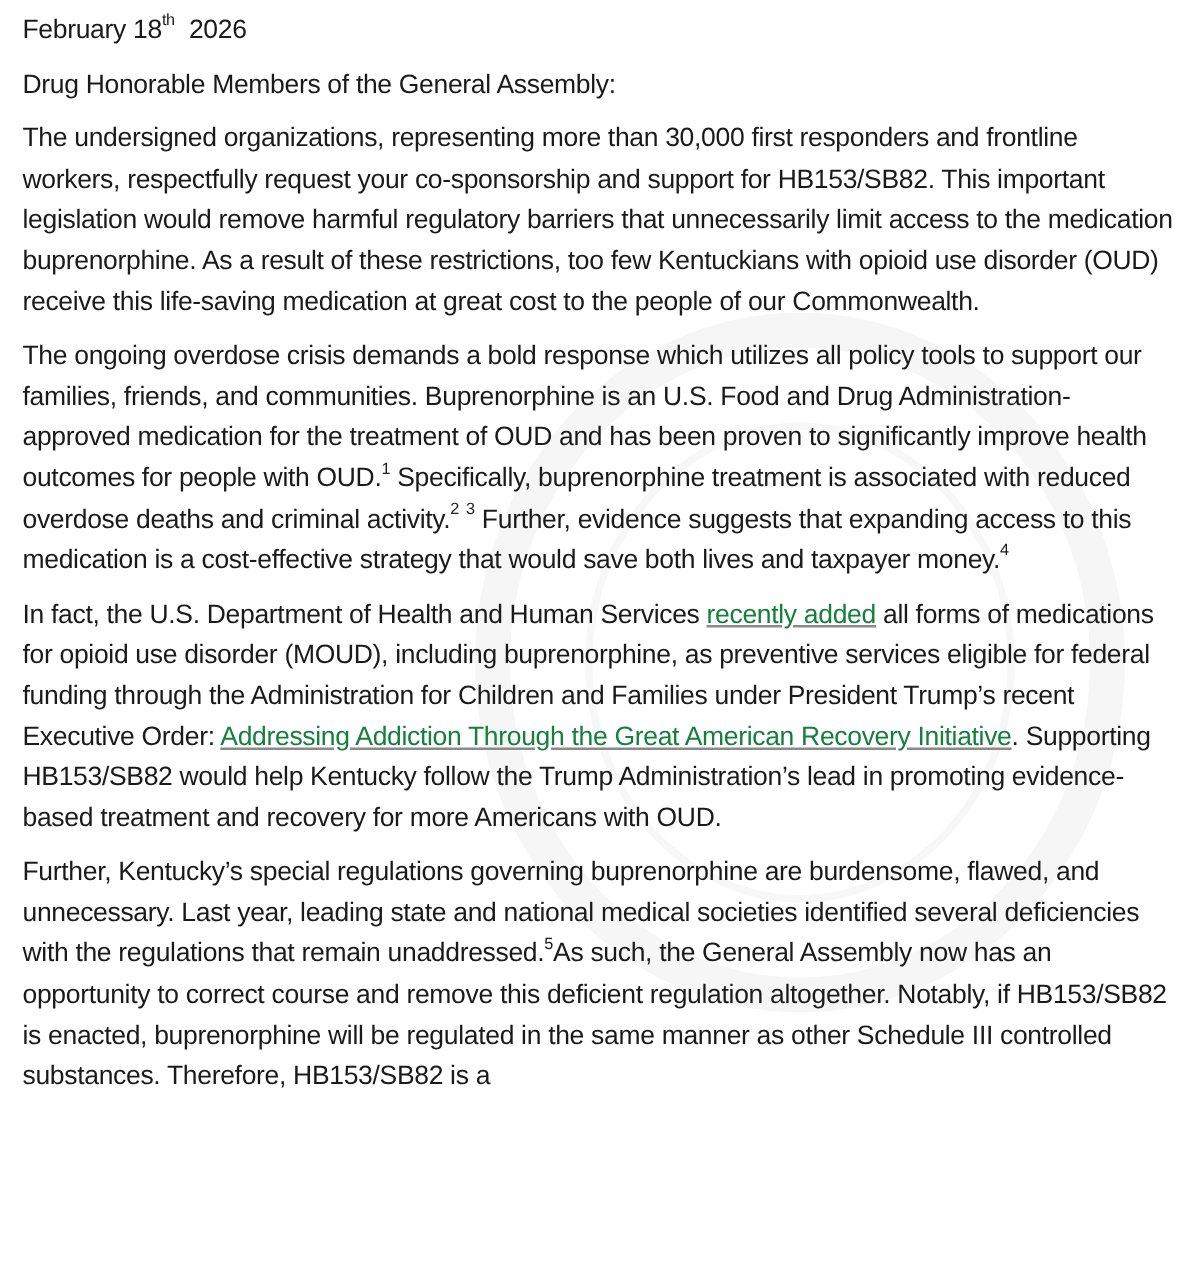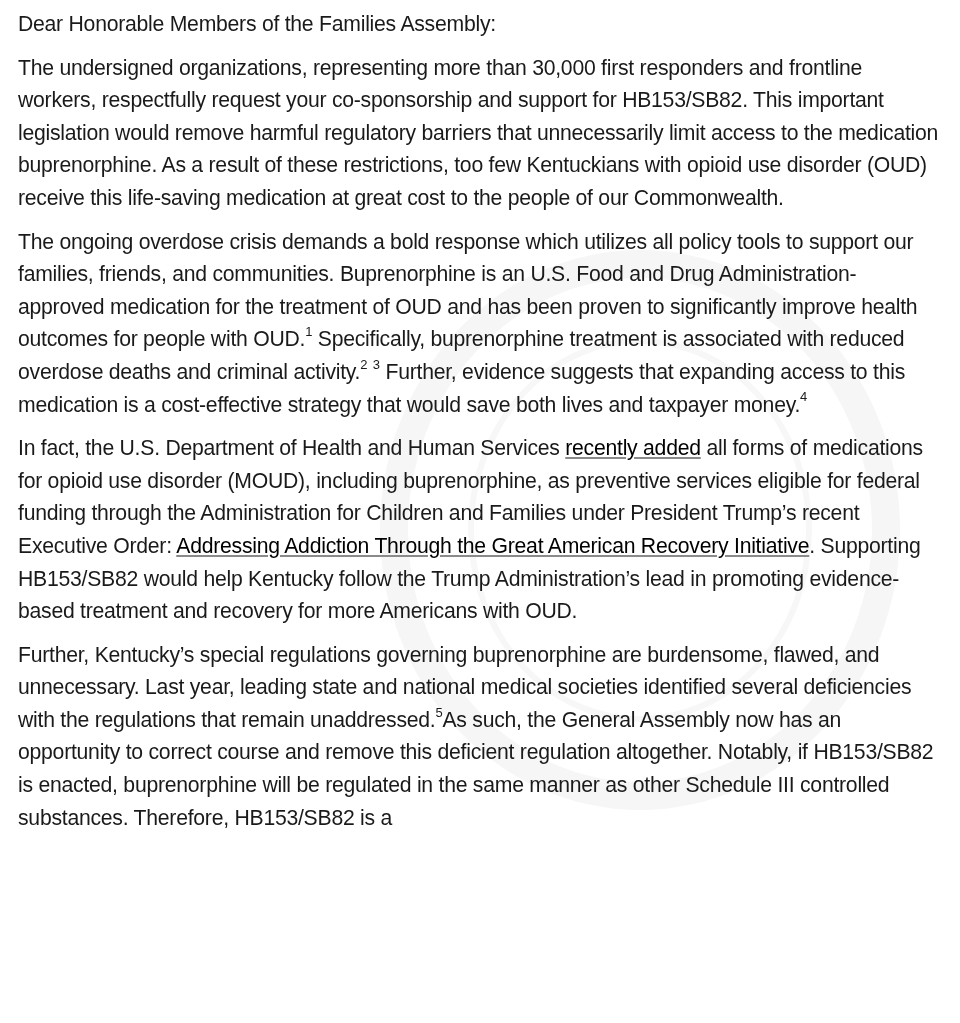--- a/index.html
+++ b/index.html
@@ -57,36 +57,37 @@
       font-size: 13px;
       line-height: 0;
       position: relative;
       top: -2px;
       vertical-align: super;
     }
     b {
       font-weight: normal;
     }
     a.link {
-      color: #000000;
+      color: #15803d;
       text-decoration: underline;
       text-decoration-color: #8a8a8a;
     }
   </style>
 </head>
 <body>
 
 <div class="watermark">
   <div class="watermark-inner"></div>
 </div>
 
 <div class="page">
 
+  <div class="date"><span>February</span> <span>18</span><sup>th</sup>&nbsp; <span>2026</span></div>
 
-  <div class="salutation">Dear Honorable Members of the Families Assembly:</div>
+  <div class="salutation">Drug Honorable Members of the General Assembly:</div>
 
   <p class="para"><span>The undersigned organizations, representing more than 30,000 first responders and frontline workers, </span><b>respectfully request your co-sponsorship and support for HB153/SB82.</b><span> This important legislation would remove harmful regulatory barriers that unnecessarily limit access to the medication buprenorphine. As a result of these restrictions, too few Kentuckians with opioid use disorder (OUD) receive this life-saving medication at great cost to the people of our Commonwealth.</span></p>
 
   <p class="para"><span>The ongoing overdose crisis demands a bold response which utilizes all policy tools to support our families, friends, and communities. Buprenorphine is an U.S. Food and Drug Administration-approved medication for the treatment of OUD and has been proven to significantly improve health outcomes for people with OUD.</span><sup>1</sup><span> Specifically, buprenorphine treatment is associated with reduced overdose deaths and criminal activity.</span><sup>2</sup> <sup>3</sup><span> Further, evidence suggests that expanding access to this medication is a cost-effective strategy that would save both lives and taxpayer money.</span><sup>4</sup></p>
 
   <p class="para"><span>In fact, the U.S. Department of Health and Human Services </span><a class="link">recently added</a><span> all forms of medications for opioid use disorder (MOUD), including buprenorphine, as preventive services eligible for federal funding through the Administration for Children and Families under President Trump’s recent Executive Order: </span><a class="link">Addressing Addiction Through the Great American Recovery Initiative</a><span>. Supporting HB153/SB82 would help Kentucky follow the Trump Administration’s lead in promoting evidence-based treatment and recovery for more Americans with OUD.</span></p>
 
   <p class="para"><span>Further, Kentucky’s special regulations governing buprenorphine are burdensome, flawed, and unnecessary. Last year, leading state and national medical societies identified several deficiencies with the regulations that remain unaddressed.</span><sup>5</sup><span>As such, the General Assembly now has an opportunity to correct course and remove this deficient regulation altogether. Notably, if HB153/SB82 is enacted, buprenorphine will be regulated in the same manner as other Schedule III controlled substances. Therefore, HB153/SB82 is a</span></p>
 
 </div>

